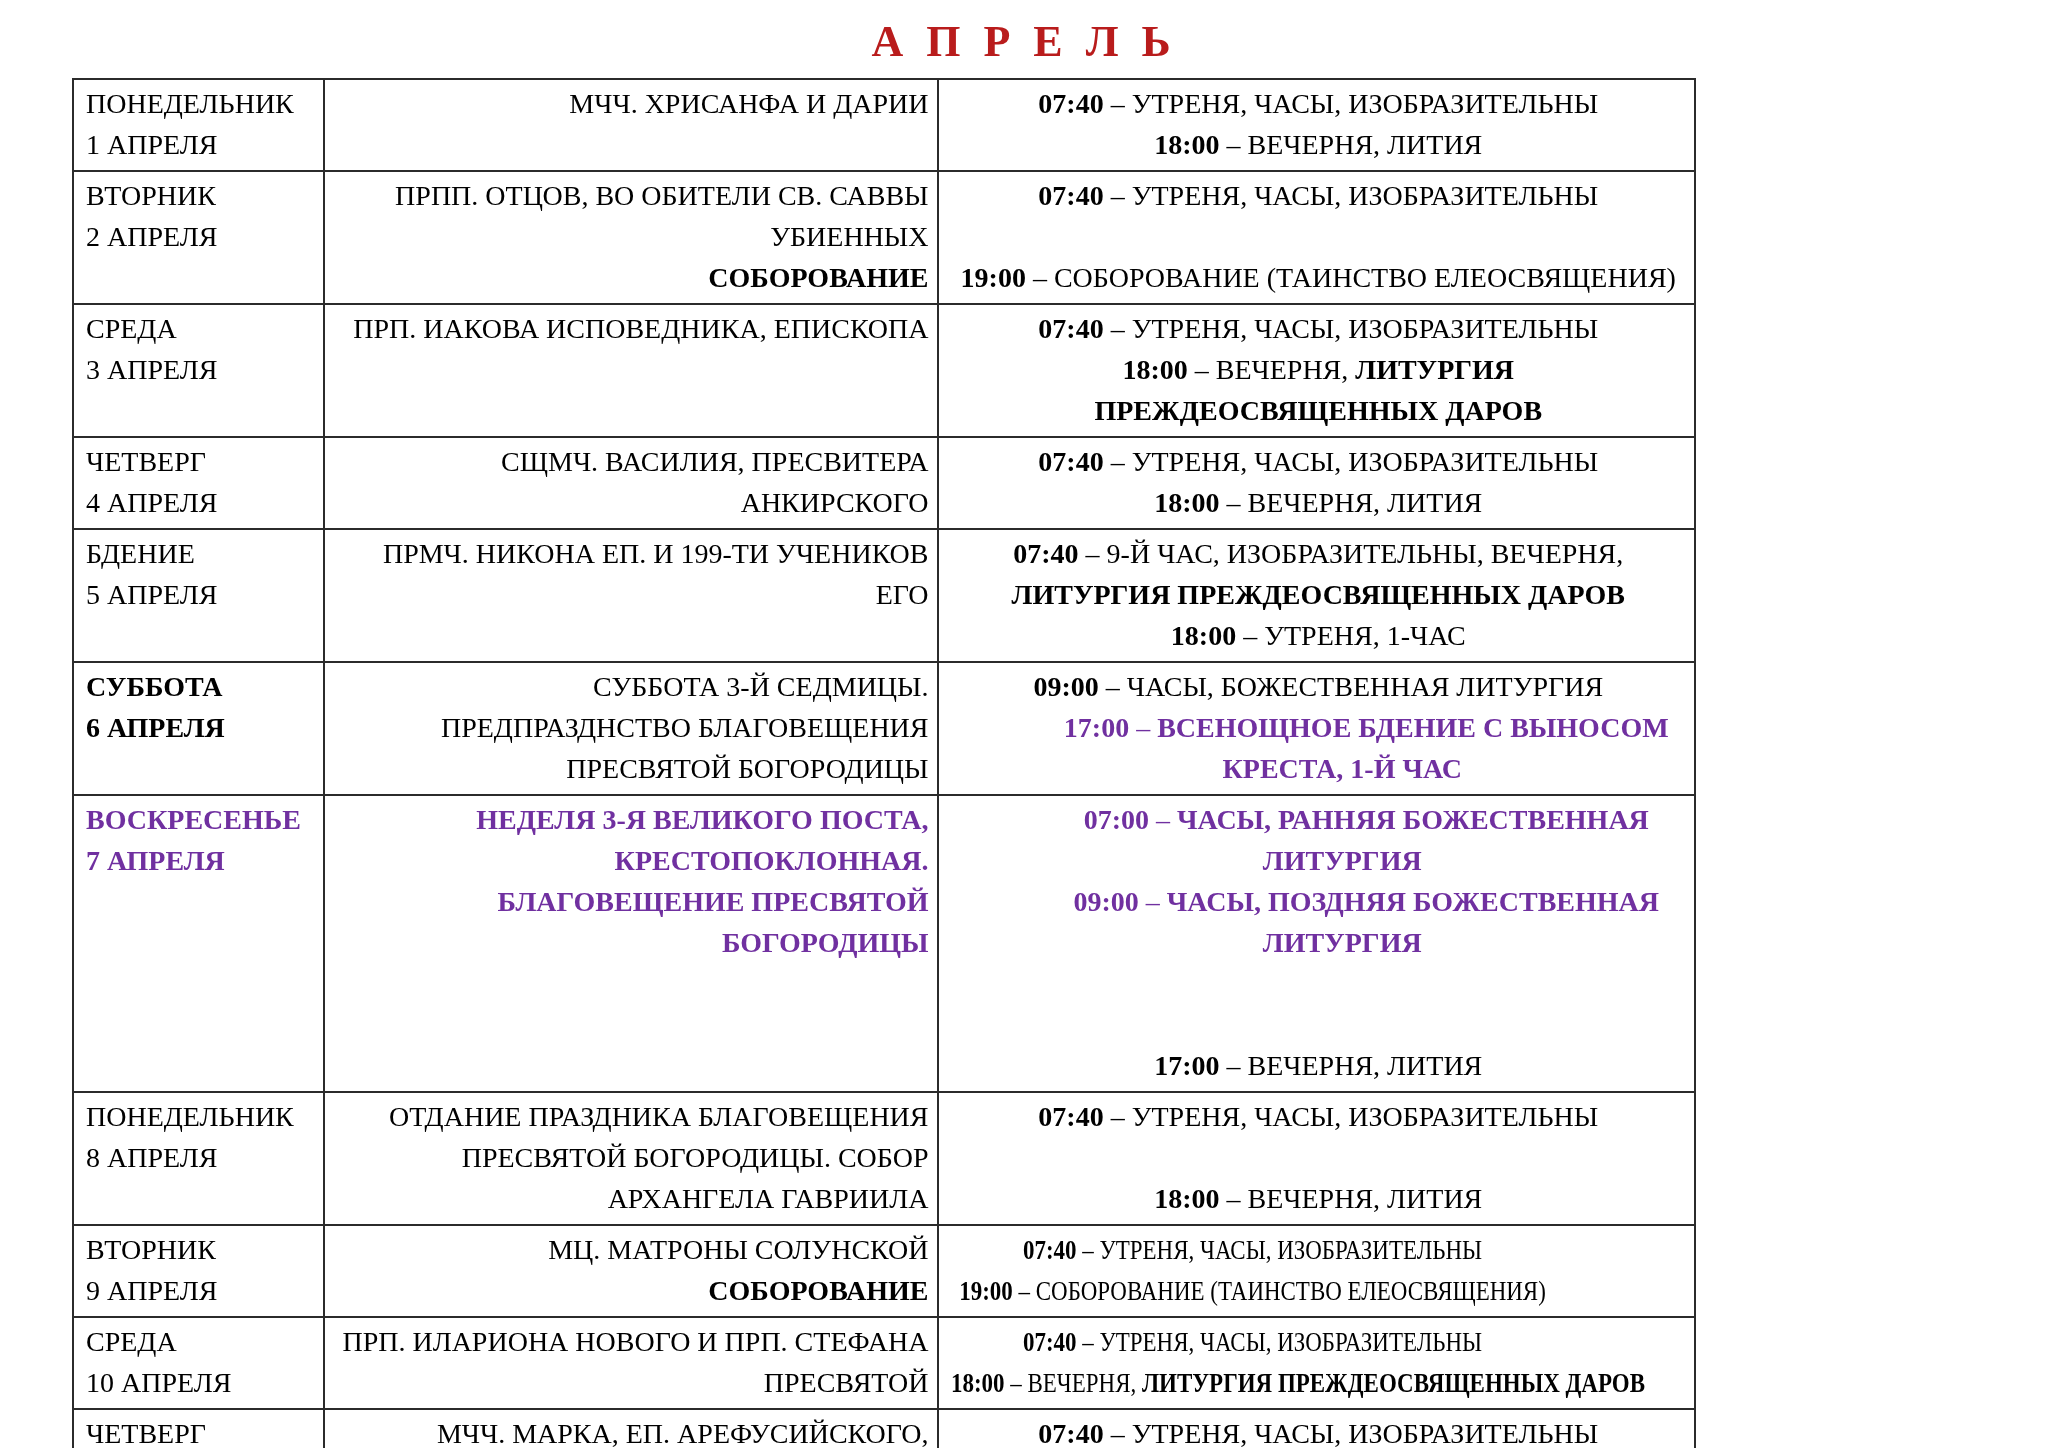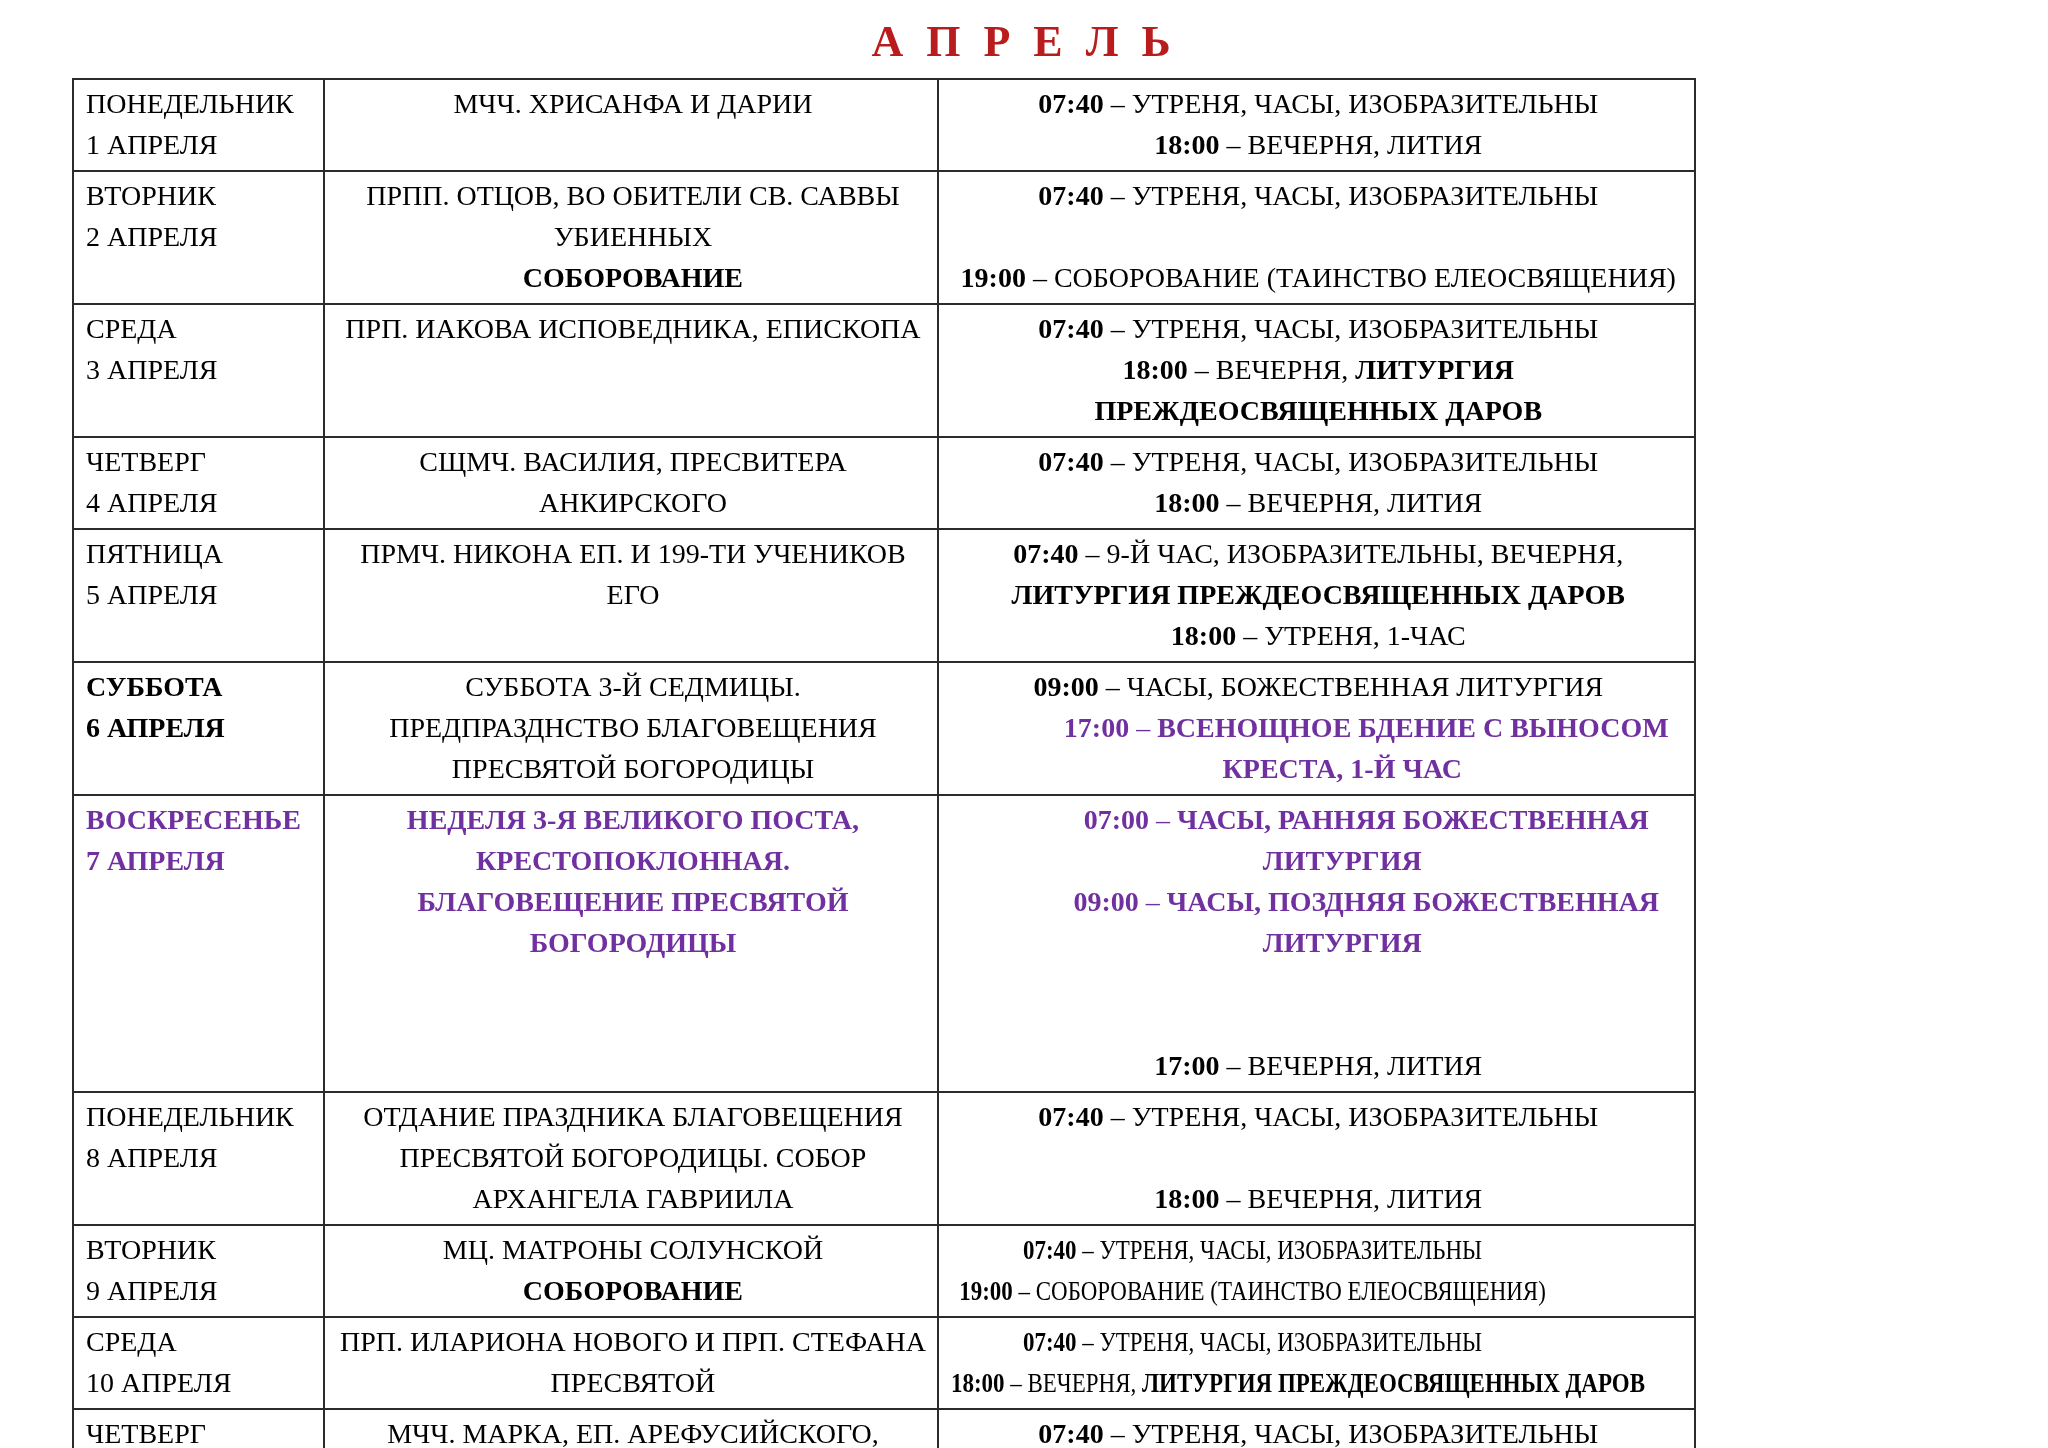--- a/index.html
+++ b/index.html
@@ -30,21 +30,21 @@
   table.schedule col.c-feast { width: 37.8%; }
   table.schedule col.c-svc   { width: 46.7%; }
   table.schedule td {
     border: 2px solid #2b2b2b;
     vertical-align: top;
     font-size: 28px;
     line-height: 41px;
     padding: 3px 8px 5px 12px;
   }
   td.day   { text-align: left; }
-  td.feast { text-align: center; }
+  td.feast { text-align: right; }
   td.svc   { text-align: center; }
   .b       { font-weight: 700; }
   .purple  { color: #7030A0; }
   .dline, .fline, .sline { display: block; }
   .sline .time { font-weight: 700; }
   .sline .dash { font-weight: 400; }
   .sline.b .time, .sline.b { font-weight: 700; margin-left: 48px; }
   .sline.cond {
     transform: scaleX(0.82);
     transform-origin: 0 50%;
@@ -114,21 +114,21 @@
           <div class="fline">СЩМЧ. ВАСИЛИЯ, ПРЕСВИТЕРА</div>
           <div class="fline">АНКИРСКОГО</div>
         </td>
         <td class="svc">
           <div class="sline"><span class="time">07:40</span><span class="dash"> – </span><span>УТРЕНЯ, ЧАСЫ, ИЗОБРАЗИТЕЛЬНЫ</span></div>
           <div class="sline"><span class="time">18:00</span><span class="dash"> – </span><span>ВЕЧЕРНЯ, ЛИТИЯ</span></div>
         </td>
       </tr>
       <tr>
         <td class="day">
-          <div class="dline">ПЯТНИЦА</div>
+          <div class="dline">БДЕНИЕ</div>
           <div class="dline">5 АПРЕЛЯ</div>
         </td>
         <td class="feast">
           <div class="fline">ПРМЧ. НИКОНА ЕП. И 199-ТИ УЧЕНИКОВ ЕГО</div>
         </td>
         <td class="svc">
           <div class="sline"><span class="time">07:40</span><span class="dash"> – </span><span>9-Й ЧАС, ИЗОБРАЗИТЕЛЬНЫ, ВЕЧЕРНЯ, </span><span class="b">ЛИТУРГИЯ ПРЕЖДЕОСВЯЩЕННЫХ ДАРОВ</span></div>
           <div class="sline"><span class="time">18:00</span><span class="dash"> – </span><span>УТРЕНЯ, 1-ЧАС</span></div>
         </td>
       </tr>

